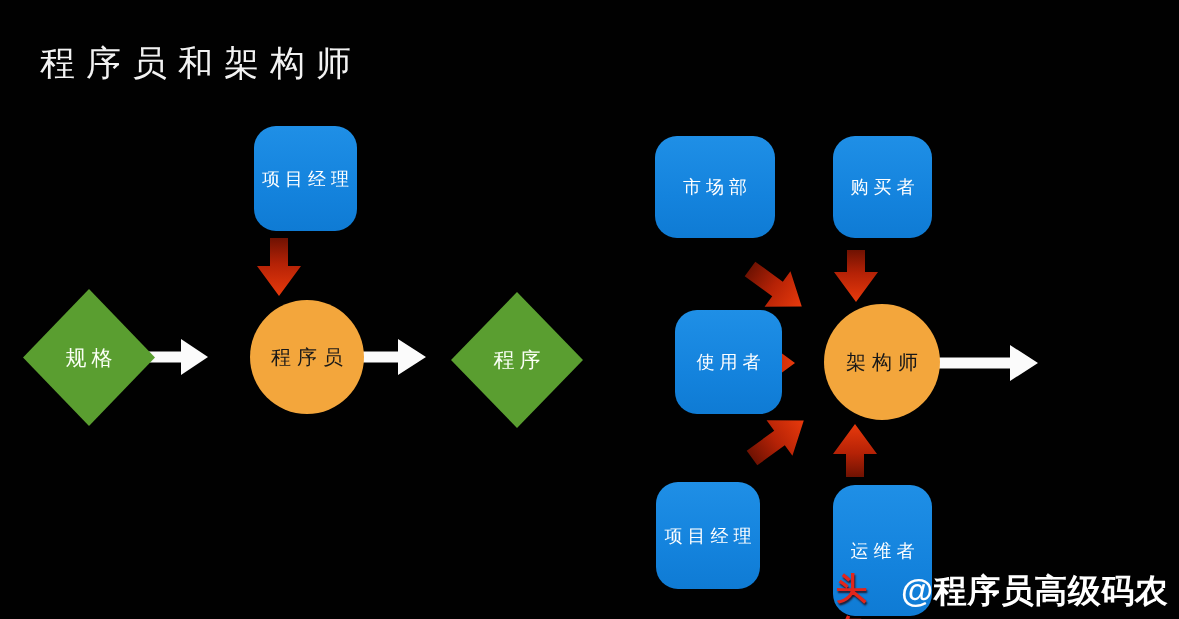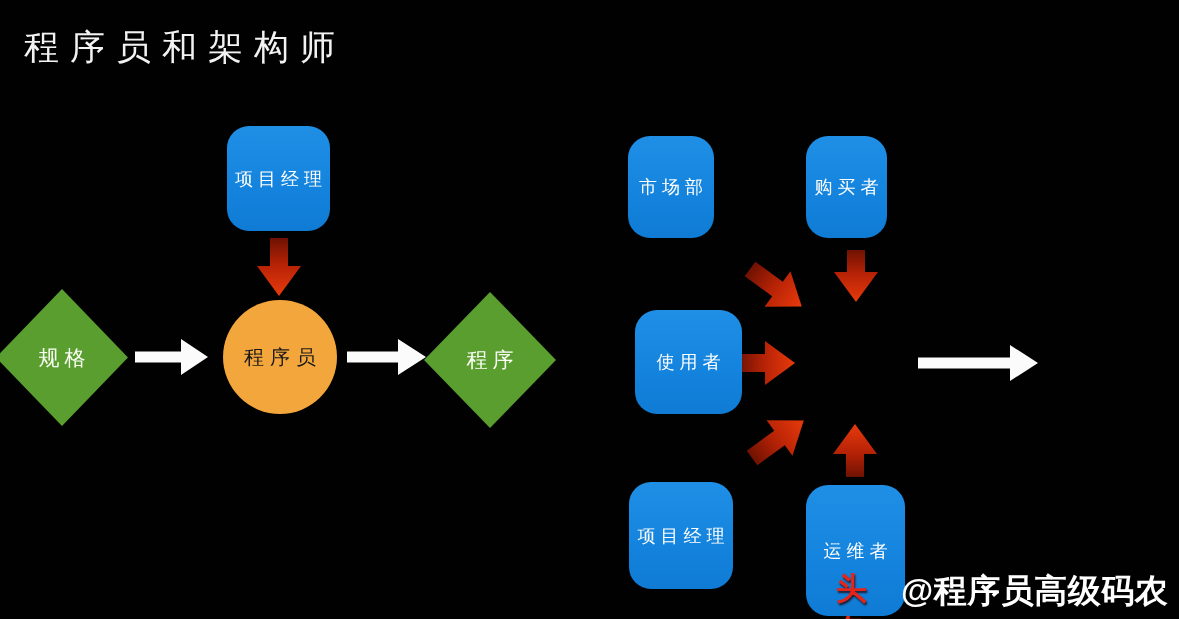--- a/index.html
+++ b/index.html
@@ -5,31 +5,32 @@
   html,body{margin:0;padding:0;background:#000;}
   .canvas{
     position:relative;
     width:1179px;height:619px;
     background:#010101;
     overflow:hidden;
     font-family:"Liberation Sans","DejaVu Sans",sans-serif;
   }
   .title{
     position:absolute;left:24px;top:24px;
-    margin:0;
+    margin:16px;
     font-size:35px;font-weight:normal;
     letter-spacing:11px;
     color:#f2f2f2;
   }
   .arrow-layer{position:absolute;left:0;top:0;width:1179px;height:619px;}
   .node{
     position:absolute;
     display:flex;align-items:center;justify-content:center;
     text-align:center;
     color:#ffffff;
+    margin-left:27px;
   }
   .box{
     background:linear-gradient(180deg,#1f8fe6 0%,#1483dd 60%,#0f7bd4 100%);
     border-radius:22px;
     font-size:18px;letter-spacing:5px;
     text-indent:5px;
   }
   .circle{
     background:#f3a63c;
     border-radius:50%;
@@ -42,23 +43,23 @@
     clip-path:polygon(50% 0,100% 50%,50% 100%,0 50%);
     font-size:21px;letter-spacing:5px;
     text-indent:5px;
     color:#fafff5;
   }
   
   .pm1{left:227px;top:126px;width:103px;height:105px;}
   .spec{left:-4px;top:289px;width:132px;height:137px;}
   .programmer{left:223px;top:300px;width:114px;height:114px;}
   .program{left:424px;top:292px;width:132px;height:136px;}
-  .market{left:628px;top:136px;width:86px;height:102px;}
-  .buyer{left:806px;top:136px;width:81px;height:102px;}
-  .user{left:635px;top:310px;width:107px;height:104px;}
+  .market{left:628px;top:136px;width:120px;height:102px;}
+  .buyer{left:806px;top:136px;width:99px;height:102px;}
+  .user{left:648px;top:310px;width:107px;height:104px;}
   .pm2{left:629px;top:482px;width:104px;height:107px;}
   .ops{left:806px;top:485px;width:99px;height:131px;}
   .architect{left:797px;top:304px;width:116px;height:116px;}
   .solution{left:1041px;top:299px;width:132px;height:144px;}
   .watermark{
     position:absolute;left:836px;top:568px;
     display:flex;align-items:center;gap:3px;
     z-index:5;
   }
   .wm-logo{
@@ -129,19 +130,20 @@
   <div class="node box pm1">项目经理</div>
   <div class="node diamond spec">规格</div>
   <div class="node circle programmer">程序员</div>
   <div class="node diamond program">程序</div>
 
   <div class="node box market">市场部</div>
   <div class="node box buyer">购买者</div>
   <div class="node box user">使用者</div>
   <div class="node box pm2">项目经理</div>
   <div class="node box ops">运维者</div>
+  <div class="node circle architect">架构师</div>
 
   <div class="watermark">
     <span class="wm-logo">头条</span>
     <span class="wm-account">@程序员高级码农II</span>
   </div>
 
 </div>
 
 </body></html>

